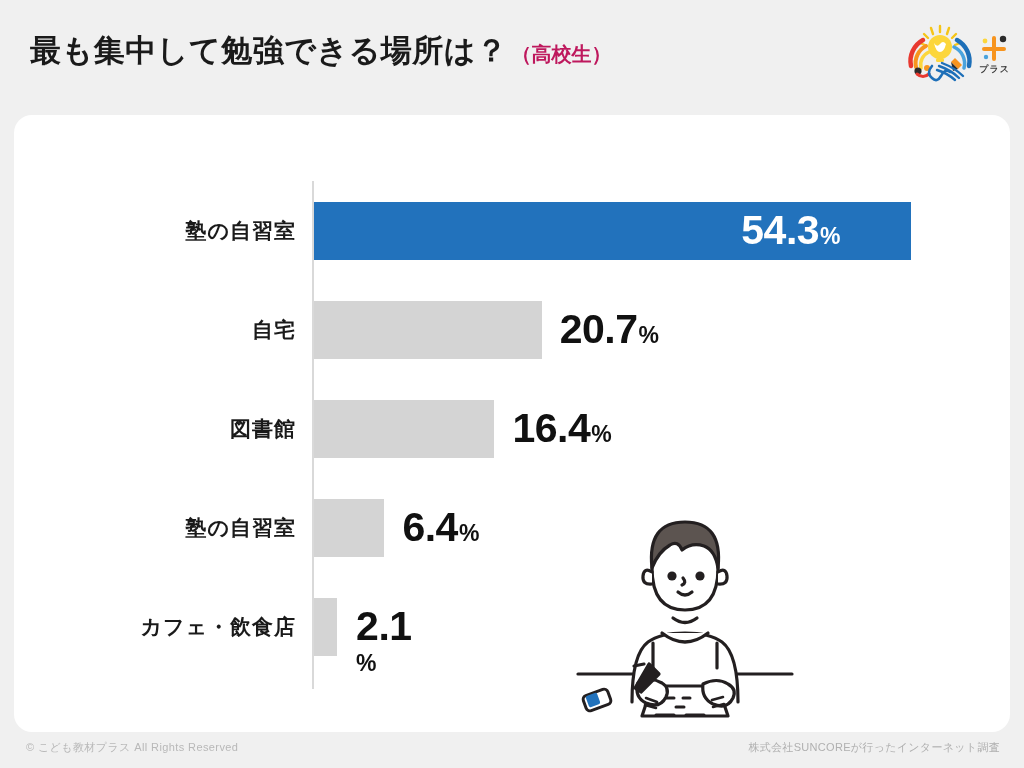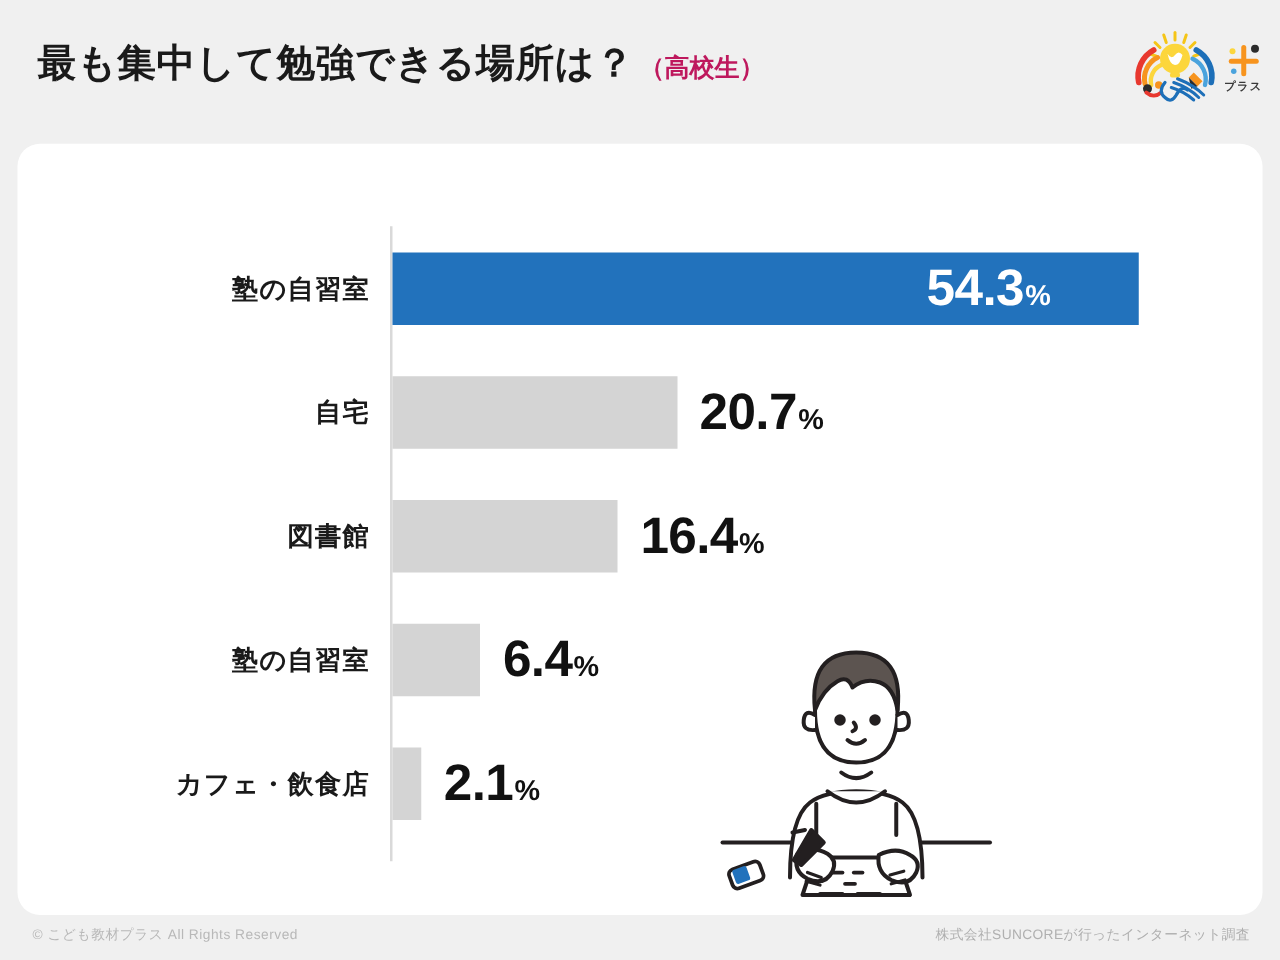--- a/index.html
+++ b/index.html
@@ -65,21 +65,21 @@
     font-size: 30px;
     font-weight: bold;
     color: #3a3a3a;
     letter-spacing: 1px;
     margin-left: 4px;
     white-space: nowrap;
   }
   .logo-plus-wrap {
     display: flex;
     flex-direction: column;
-    align-items: flex-end;
+    align-items: flex-start;
     margin-left: 4px;
     position: relative;
     top: 2px;
   }
   .logo-plus {
     width: 30px;
     height: 28px;
     position: relative;
   }
   .logo-plus-label {
@@ -301,21 +301,21 @@
           <div class="row-label">塾の自習室</div>
           <div class="bar" style="width: 70.4px;"></div>
           <div class="bar-value" style="left: 388.4px; top: 26px;">
             <span class="num">6.4</span>
             <span class="pct">%</span>
           </div>
         </div>
         <div class="row">
           <div class="row-label">カフェ・飲食店</div>
           <div class="bar" style="width: 23.1px;"></div>
-          <div class="bar-value" style="left: 341.1px; top: 26px;">
+          <div class="bar-value" style="left: 341.1px; top: 26px; flex-direction: column;">
             <span class="num">2.1</span>
             <span class="pct">%</span>
           </div>
         </div>
       </div>
 
     <div class="illustration">
       <svg viewBox="0 0 230 226" width="230" height="226" aria-hidden="true">
         <g fill="none" stroke="#231f20" stroke-width="3.2" stroke-linecap="round" stroke-linejoin="round">
 

